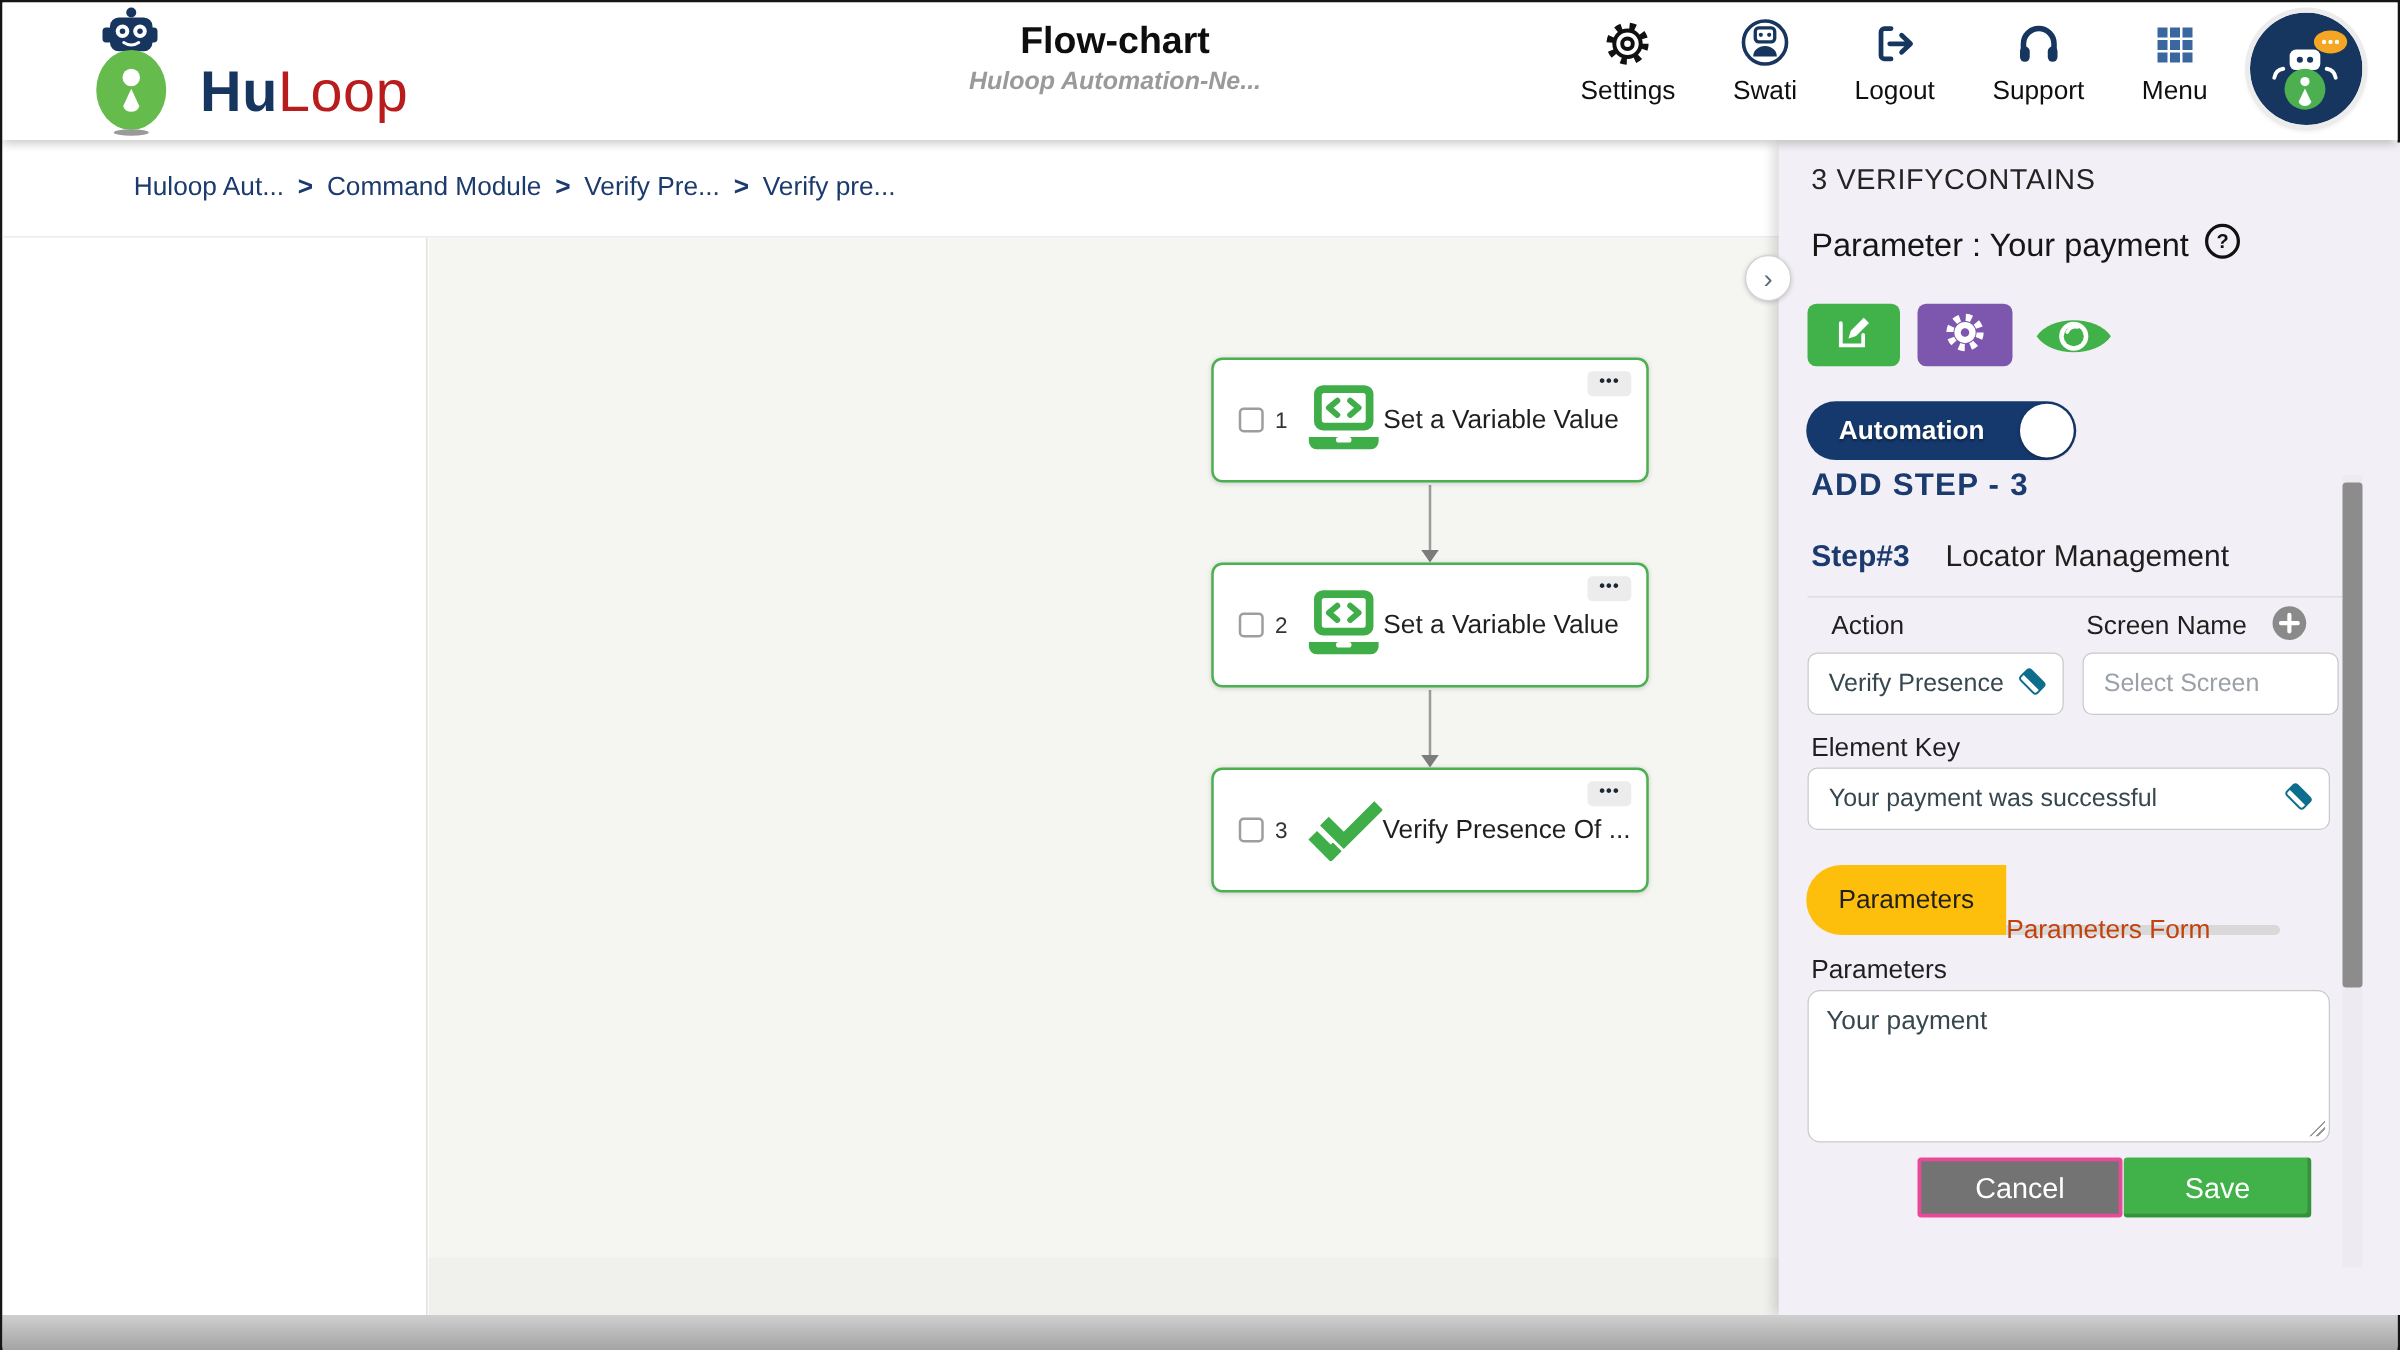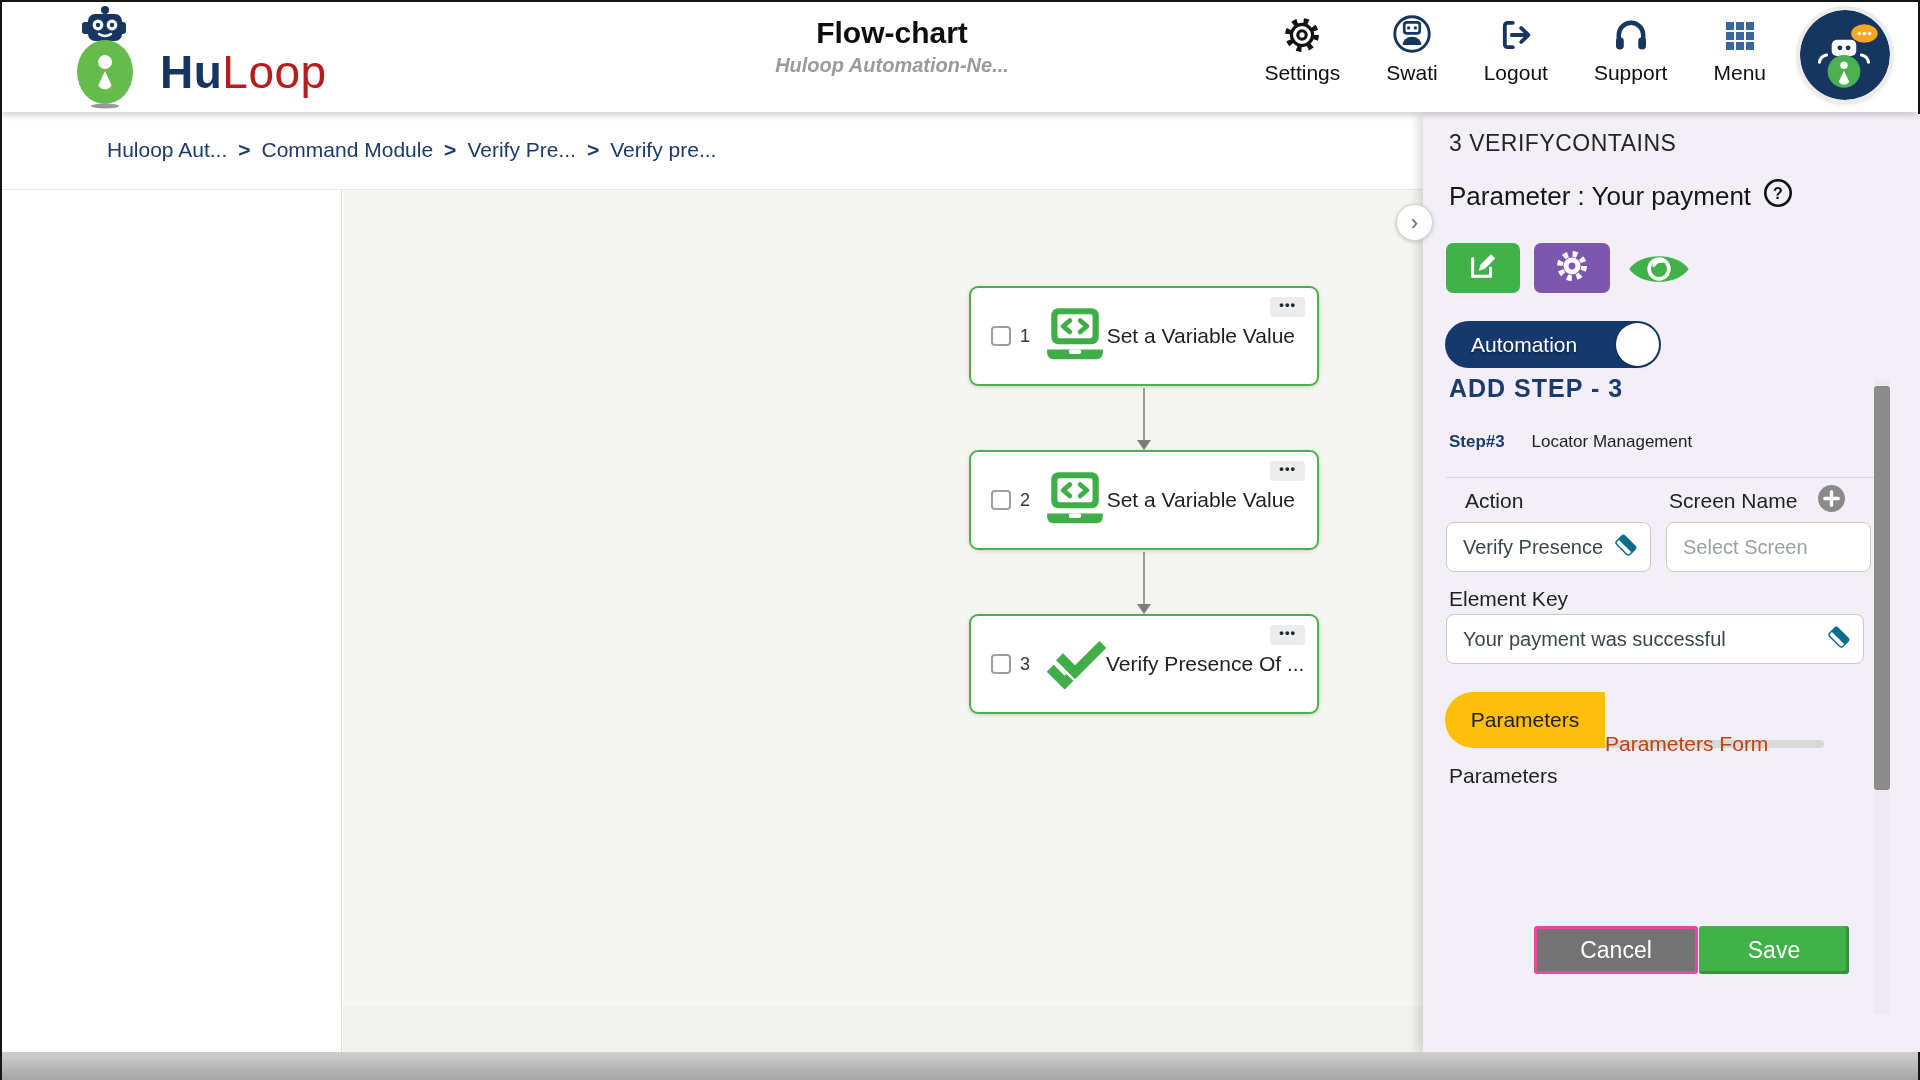--- a/index.html
+++ b/index.html
@@ -93,27 +93,27 @@
            box-shadow:-5px 0 9px rgba(0,0,0,.14); z-index:20; }
   .panel-heading { position:absolute; left:1447px; top:128px; font-size:23px; color:#242424;
                    letter-spacing:.5px; z-index:21; }
   .param-line { position:absolute; left:1447px; top:176px; font-size:26px; color:#161616;
                 display:flex; align-items:center; gap:12px; z-index:21; }
   .sq-btn { position:absolute; width:76px; height:50px; border-radius:7px; display:flex;
             align-items:center; justify-content:center; cursor:pointer; z-index:21; }
   .purple { background:#7d57ad; }
   .auto-toggle { position:absolute; left:1443px; top:319px; width:216px; height:47px; background:#15396d;
                  border-radius:24px; cursor:pointer; z-index:21; }
-  .auto-label { color:#fff; font-size:21px; font-weight:400; line-height:47px; padding-left:26px;
+  .auto-label { color:#fff; font-size:21px; font-weight:700; line-height:47px; padding-left:26px;
                 text-shadow:0 2px 2px rgba(0,0,0,.4); }
   .auto-knob { position:absolute; right:2px; top:2px; width:43px; height:43px; border-radius:50%;
                background:#fff; box-shadow:0 1px 3px rgba(0,0,0,.35); }
   .addstep-heading { position:absolute; left:1447px; top:372px; font-size:25px; font-weight:800;
                      color:#1b3a6e; letter-spacing:1px; z-index:21; }
-  .step-row { position:absolute; left:1447px; top:430px; font-size:17px; z-index:21; }
+  .step-row { position:absolute; left:1447px; top:430px; font-size:24px; z-index:21; }
   .step-num { color:#1b3a6e; font-weight:700; }
   .step-val { color:#1f1f1f; margin-left:22px; }
   .panel-divider { position:absolute; left:1444px; top:475px; width:441px; height:1px; background:#d8d8d8; z-index:21; }
   .field-label { position:absolute; font-size:21px; color:#1f1f1f; z-index:21; }
   .field-box { position:absolute; width:205px; height:50px; background:#fff; border:1px solid #c9c9c9;
                border-radius:8px; display:flex; align-items:center; padding:0 10px 0 14px; z-index:21; }
   .field-box input { border:none; outline:none; width:100%; font-size:20px; color:#37474f;
                      font-family:"Liberation Sans",sans-serif; background:transparent; }
   .field-box input::placeholder { color:#9aa0a8; }
   .erase-ico { flex:0 0 auto; margin-left:4px; cursor:pointer; }
@@ -547,20 +547,24 @@
     <div class="tab-left">
       <span>Parameters</span>
     </div>
     <div class="tab-right">
       <span>Parameters Form</span>
     </div>
   </div>
 
   <div class="field-label" style="left:1447px; top:762px;">Parameters</div>
 
+  <div class="textarea-wrap">
+    <textarea style="">Your payment</textarea>
+    <div class="resize-handle"></div>
+  </div>
 
   <div class="panel-btn cancel-btn">
     <span>Cancel</span>
   </div>
   <div class="panel-btn save-btn">
     <span>Save</span>
   </div>
 
   <div class="scroll-track">
     <div class="scroll-thumb"></div>

